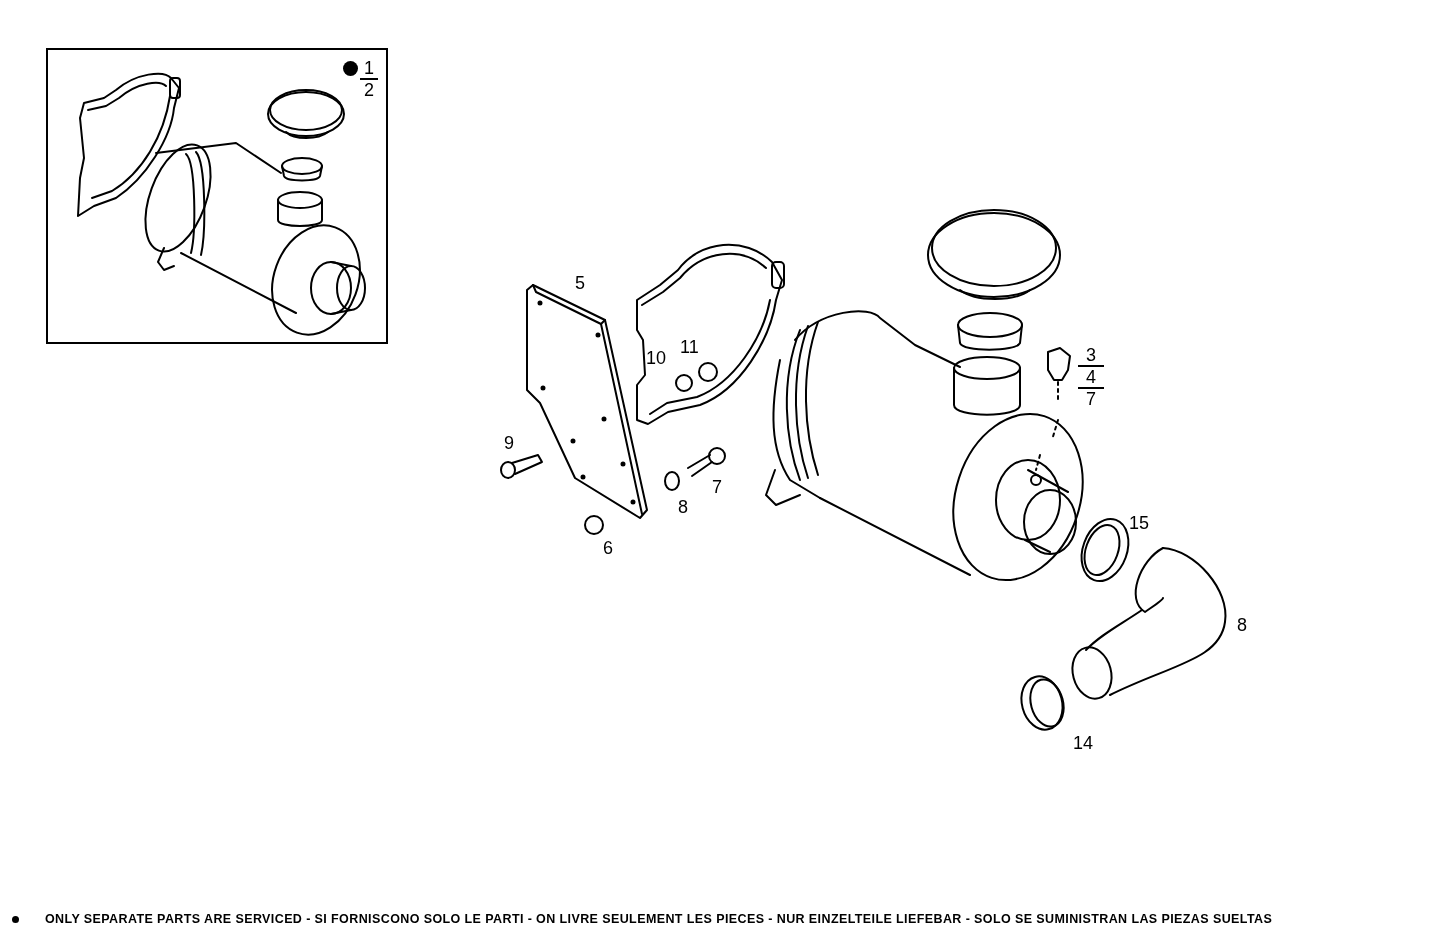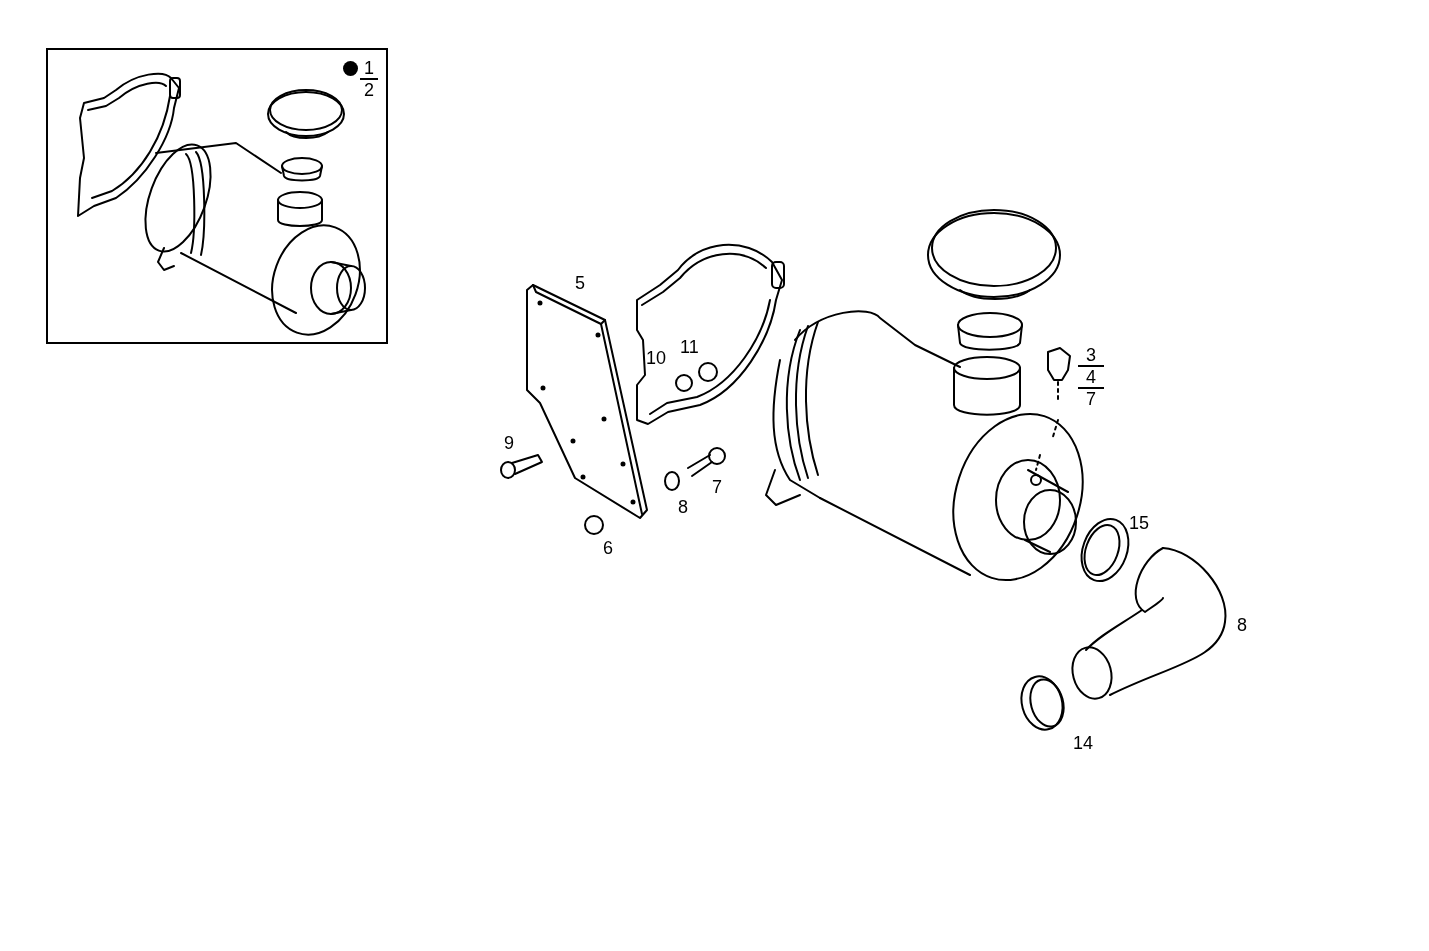--- a/index.html
+++ b/index.html
@@ -142,13 +142,16 @@
   <div class="lbl" style="left:1237px;top:616px;">8</div>
   <div class="lbl" style="left:1073px;top:734px;">14</div>
   <div class="lbl" style="left:1129px;top:514px;">15</div>
 
   <div class="frac" style="left:1078px;top:345px;width:26px;">
     <span>3</span>
     <span class="bar">4</span>
     <span class="bar">7</span>
   </div>
 
+  <div class="footer">
+    <span class="dot"></span><span>ONLY SEPARATE PARTS ARE SERVICED - SI FORNISCONO SOLO LE PARTI - ON LIVRE SEULEMENT LES PIECES - NUR EINZELTEILE LIEFEBAR - SOLO SE SUMINISTRAN LAS PIEZAS SUELTAS</span>
+  </div>
 </div>
 
 </body></html>

